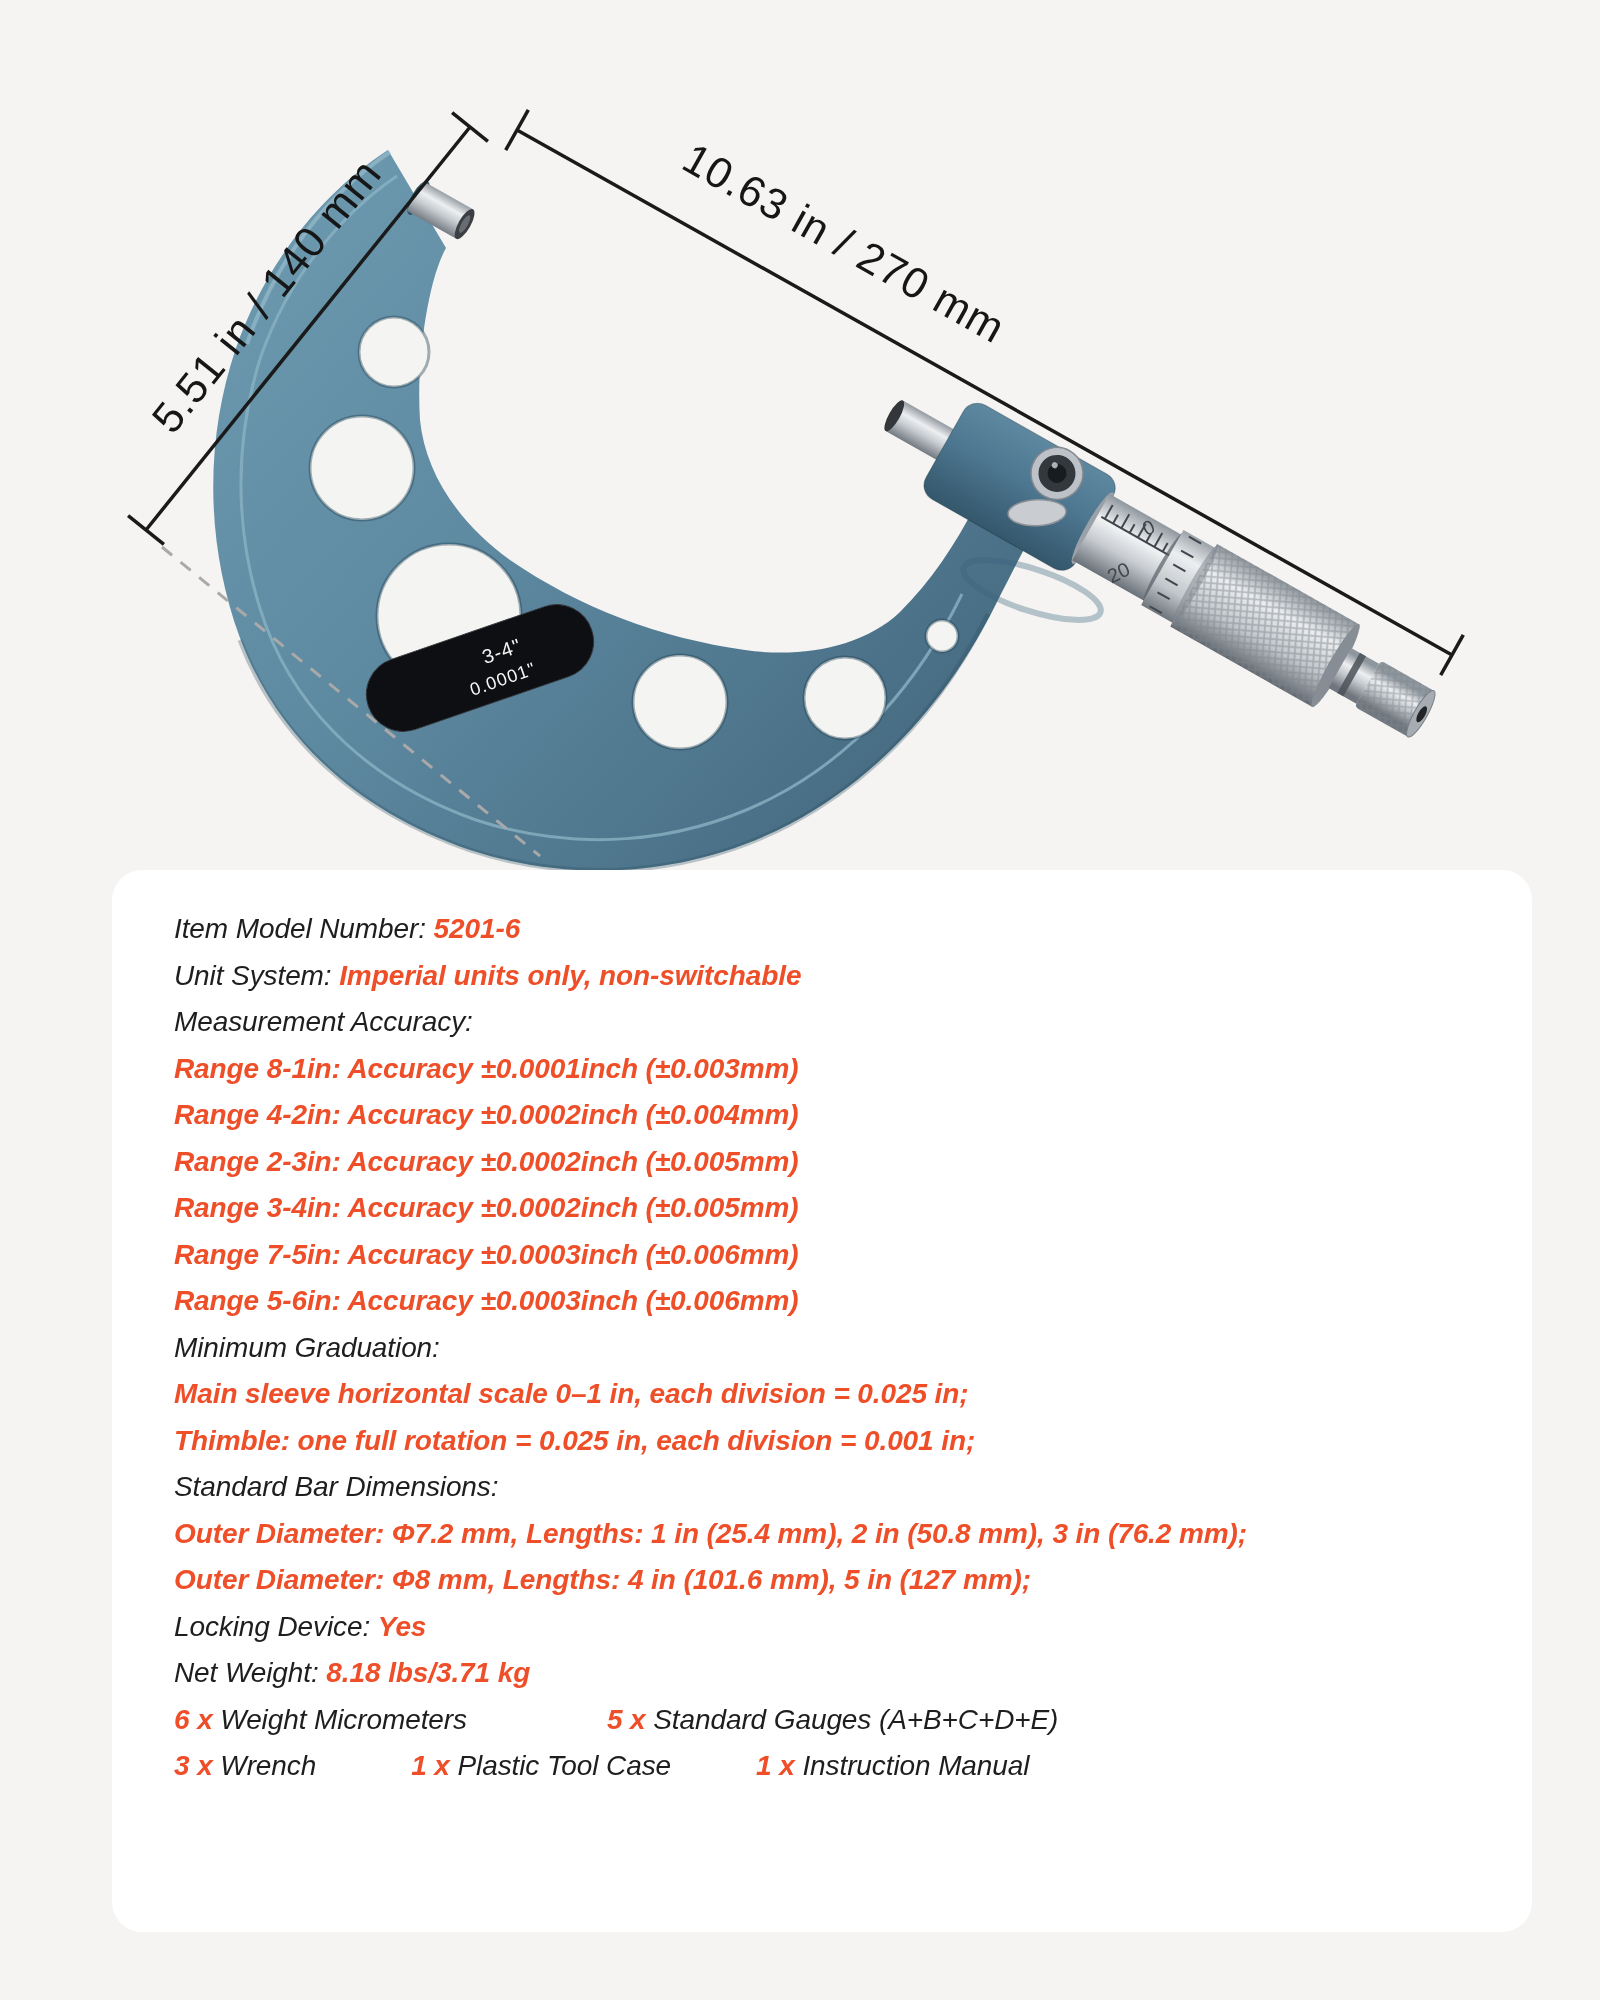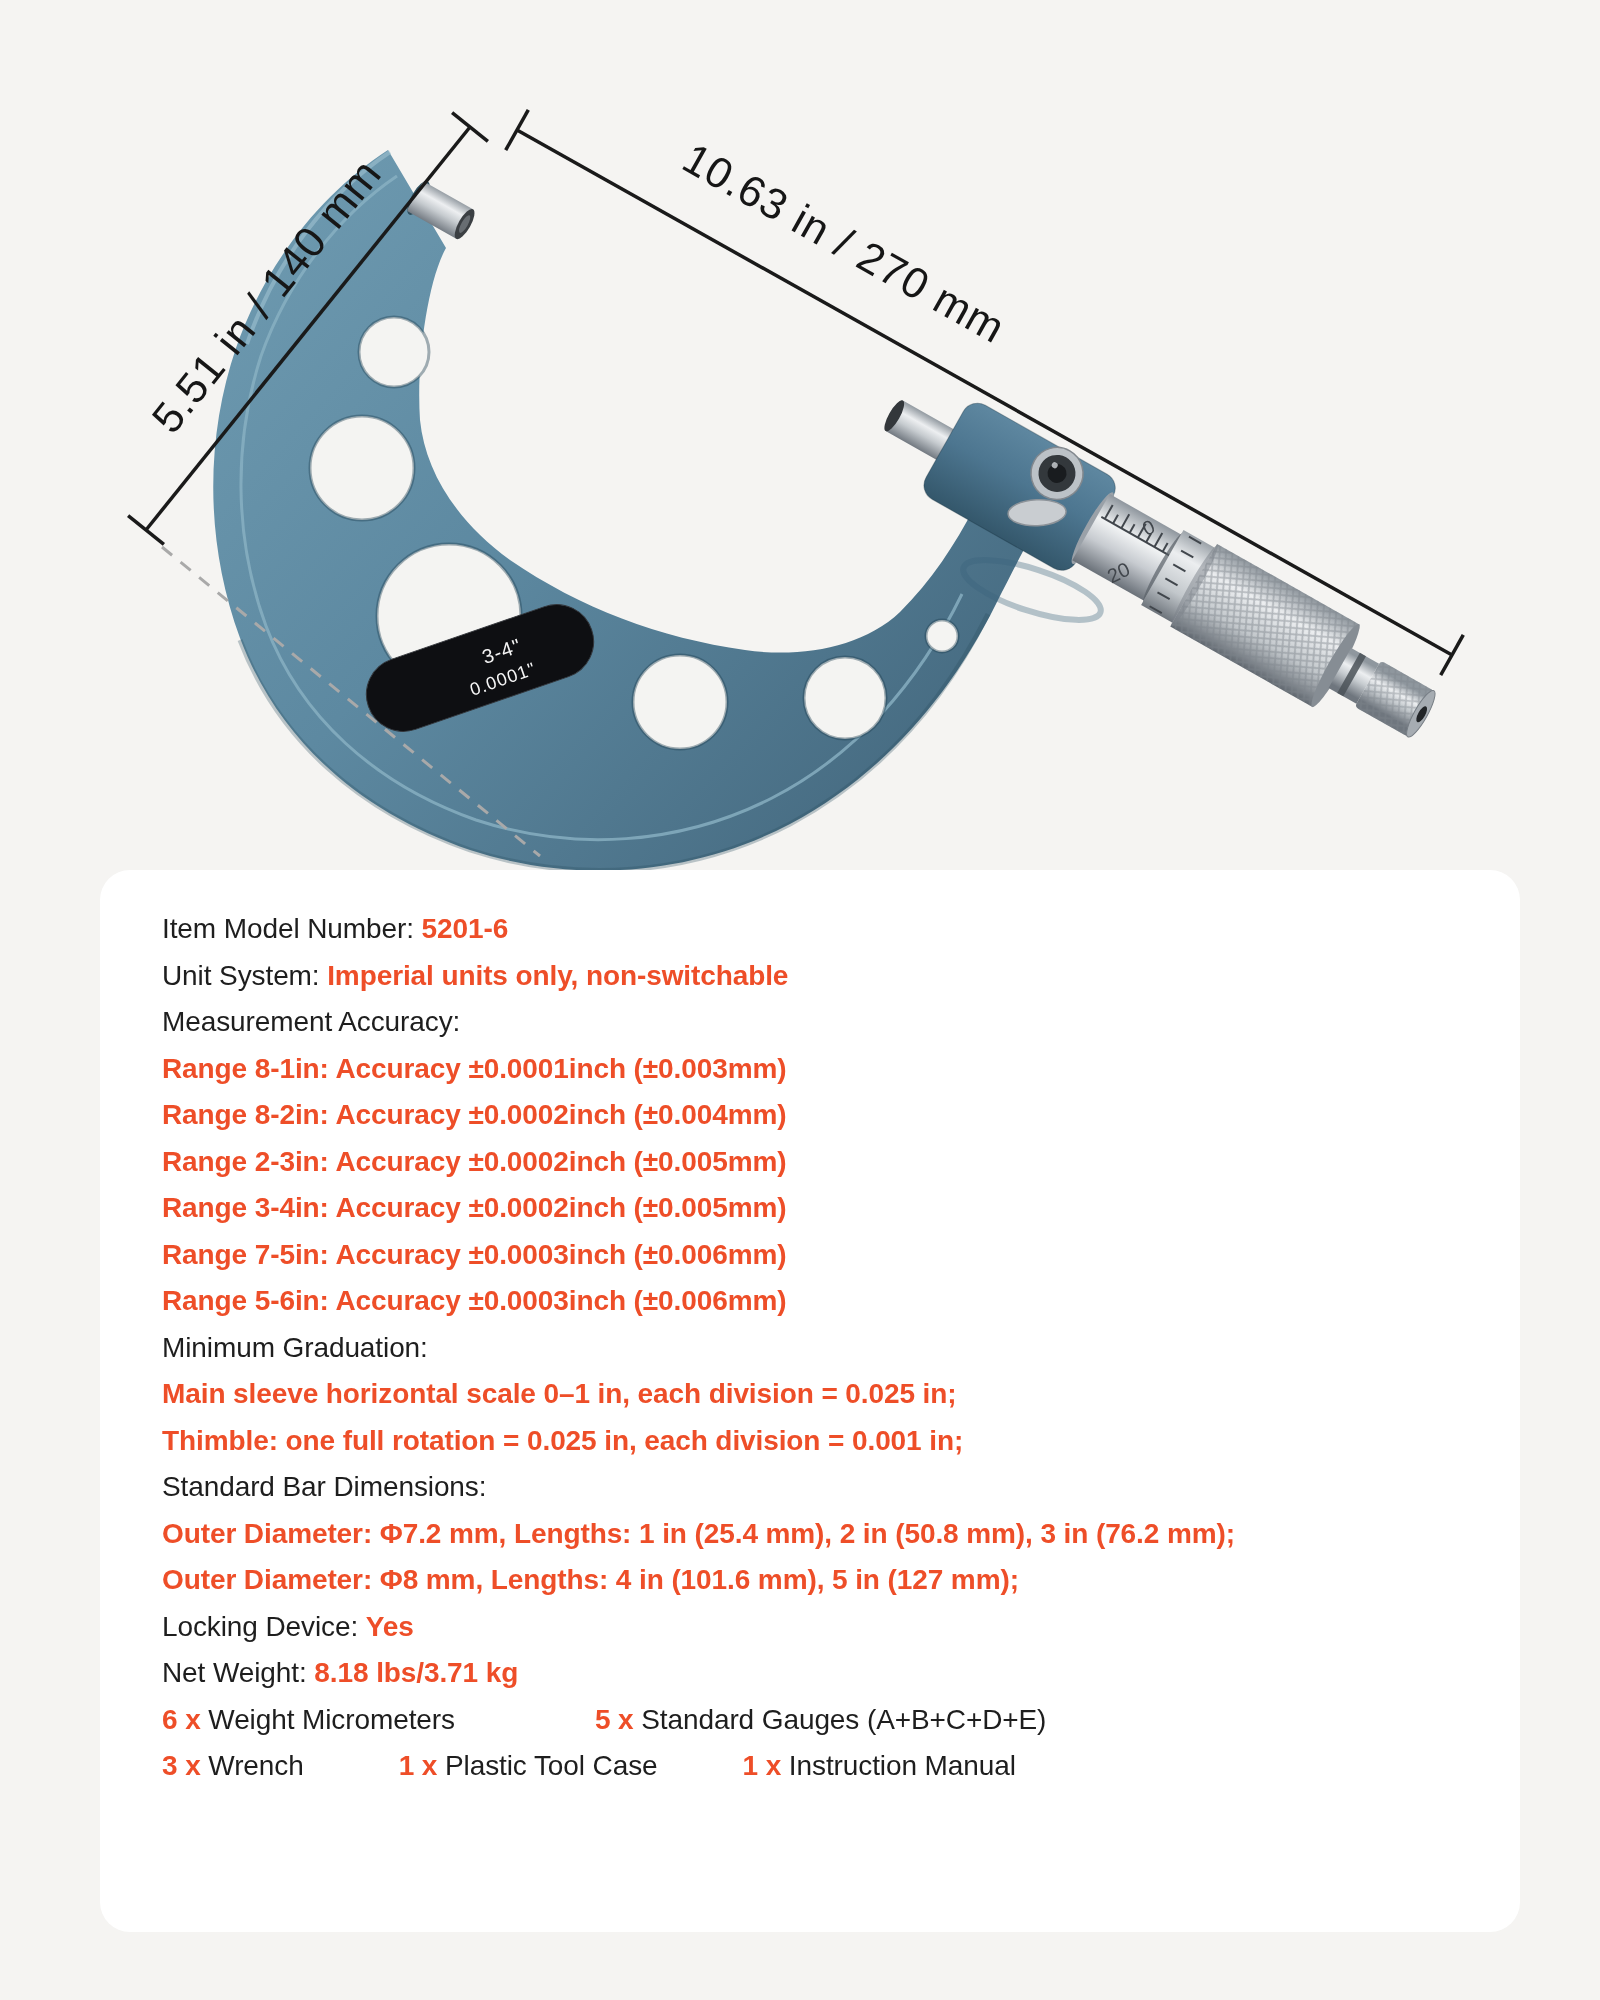--- a/index.html
+++ b/index.html
@@ -7,23 +7,24 @@
     width:1600px;height:2000px;
     background:#f5f4f2;
     font-family:"Liberation Sans", sans-serif;
     position:relative;
     overflow:hidden;
   }
   .hero{
     position:absolute;left:0;top:0;width:1600px;height:880px;
   }
   .card{
-    position:absolute;left:100px;top:870px;width:1420px;height:1062px;
+    position:absolute;left:112px;top:870px;width:1420px;height:1062px;
     background:#ffffff;border-radius:30px;box-sizing:border-box;
     padding:36px 40px 0 62px;
+    font-style:italic;
   }
   .spec-line{
     font-size:28px;line-height:46.5px;color:#1e1e1e;
     white-space:pre;letter-spacing:-0.1px;
   }
   .spec-line .accent{color:#ee4e28;font-weight:700;}
   .dim-label{
     font-size:43px;letter-spacing:1px;fill:#161616;
   }
   .tag-text{fill:#f5f5f5;letter-spacing:1px;}
@@ -170,21 +171,21 @@
   </g>
   <text class="dim-label" x="837" y="256" text-anchor="middle" transform="rotate(29.3 837 256)">10.63 in / 270 mm</text>
 </svg>
 
 <div class="card">
   <div class="spec-list">
       <div class="spec-line"><span>Item Model Number: </span><span class="accent">5201-6</span></div>
       <div class="spec-line"><span>Unit System: </span><span class="accent">Imperial units only, non-switchable</span></div>
       <div class="spec-line"><span>Measurement Accuracy:</span></div>
       <div class="spec-line"><span class="accent">Range 8-1in: Accuracy ±0.0001inch (±0.003mm)</span></div>
-      <div class="spec-line"><span class="accent">Range 8-2in: Accuracy ±0.0002inch (±0.004mm)</span></div>
+      <div class="spec-line"><span class="accent">Range 4-2in: Accuracy ±0.0002inch (±0.004mm)</span></div>
       <div class="spec-line"><span class="accent">Range 2-3in: Accuracy ±0.0002inch (±0.005mm)</span></div>
       <div class="spec-line"><span class="accent">Range 3-4in: Accuracy ±0.0002inch (±0.005mm)</span></div>
       <div class="spec-line"><span class="accent">Range 7-5in: Accuracy ±0.0003inch (±0.006mm)</span></div>
       <div class="spec-line"><span class="accent">Range 5-6in: Accuracy ±0.0003inch (±0.006mm)</span></div>
       <div class="spec-line"><span>Minimum Graduation:</span></div>
       <div class="spec-line"><span class="accent">Main sleeve horizontal scale 0–1 in, each division = 0.025 in;</span></div>
       <div class="spec-line"><span class="accent">Thimble: one full rotation = 0.025 in, each division = 0.001 in;</span></div>
       <div class="spec-line"><span>Standard Bar Dimensions:</span></div>
       <div class="spec-line"><span class="accent">Outer Diameter: Φ7.2 mm, Lengths: 1 in (25.4 mm), 2 in (50.8 mm), 3 in (76.2 mm);</span></div>
       <div class="spec-line"><span class="accent">Outer Diameter: Φ8 mm, Lengths: 4 in (101.6 mm), 5 in (127 mm);</span></div>

